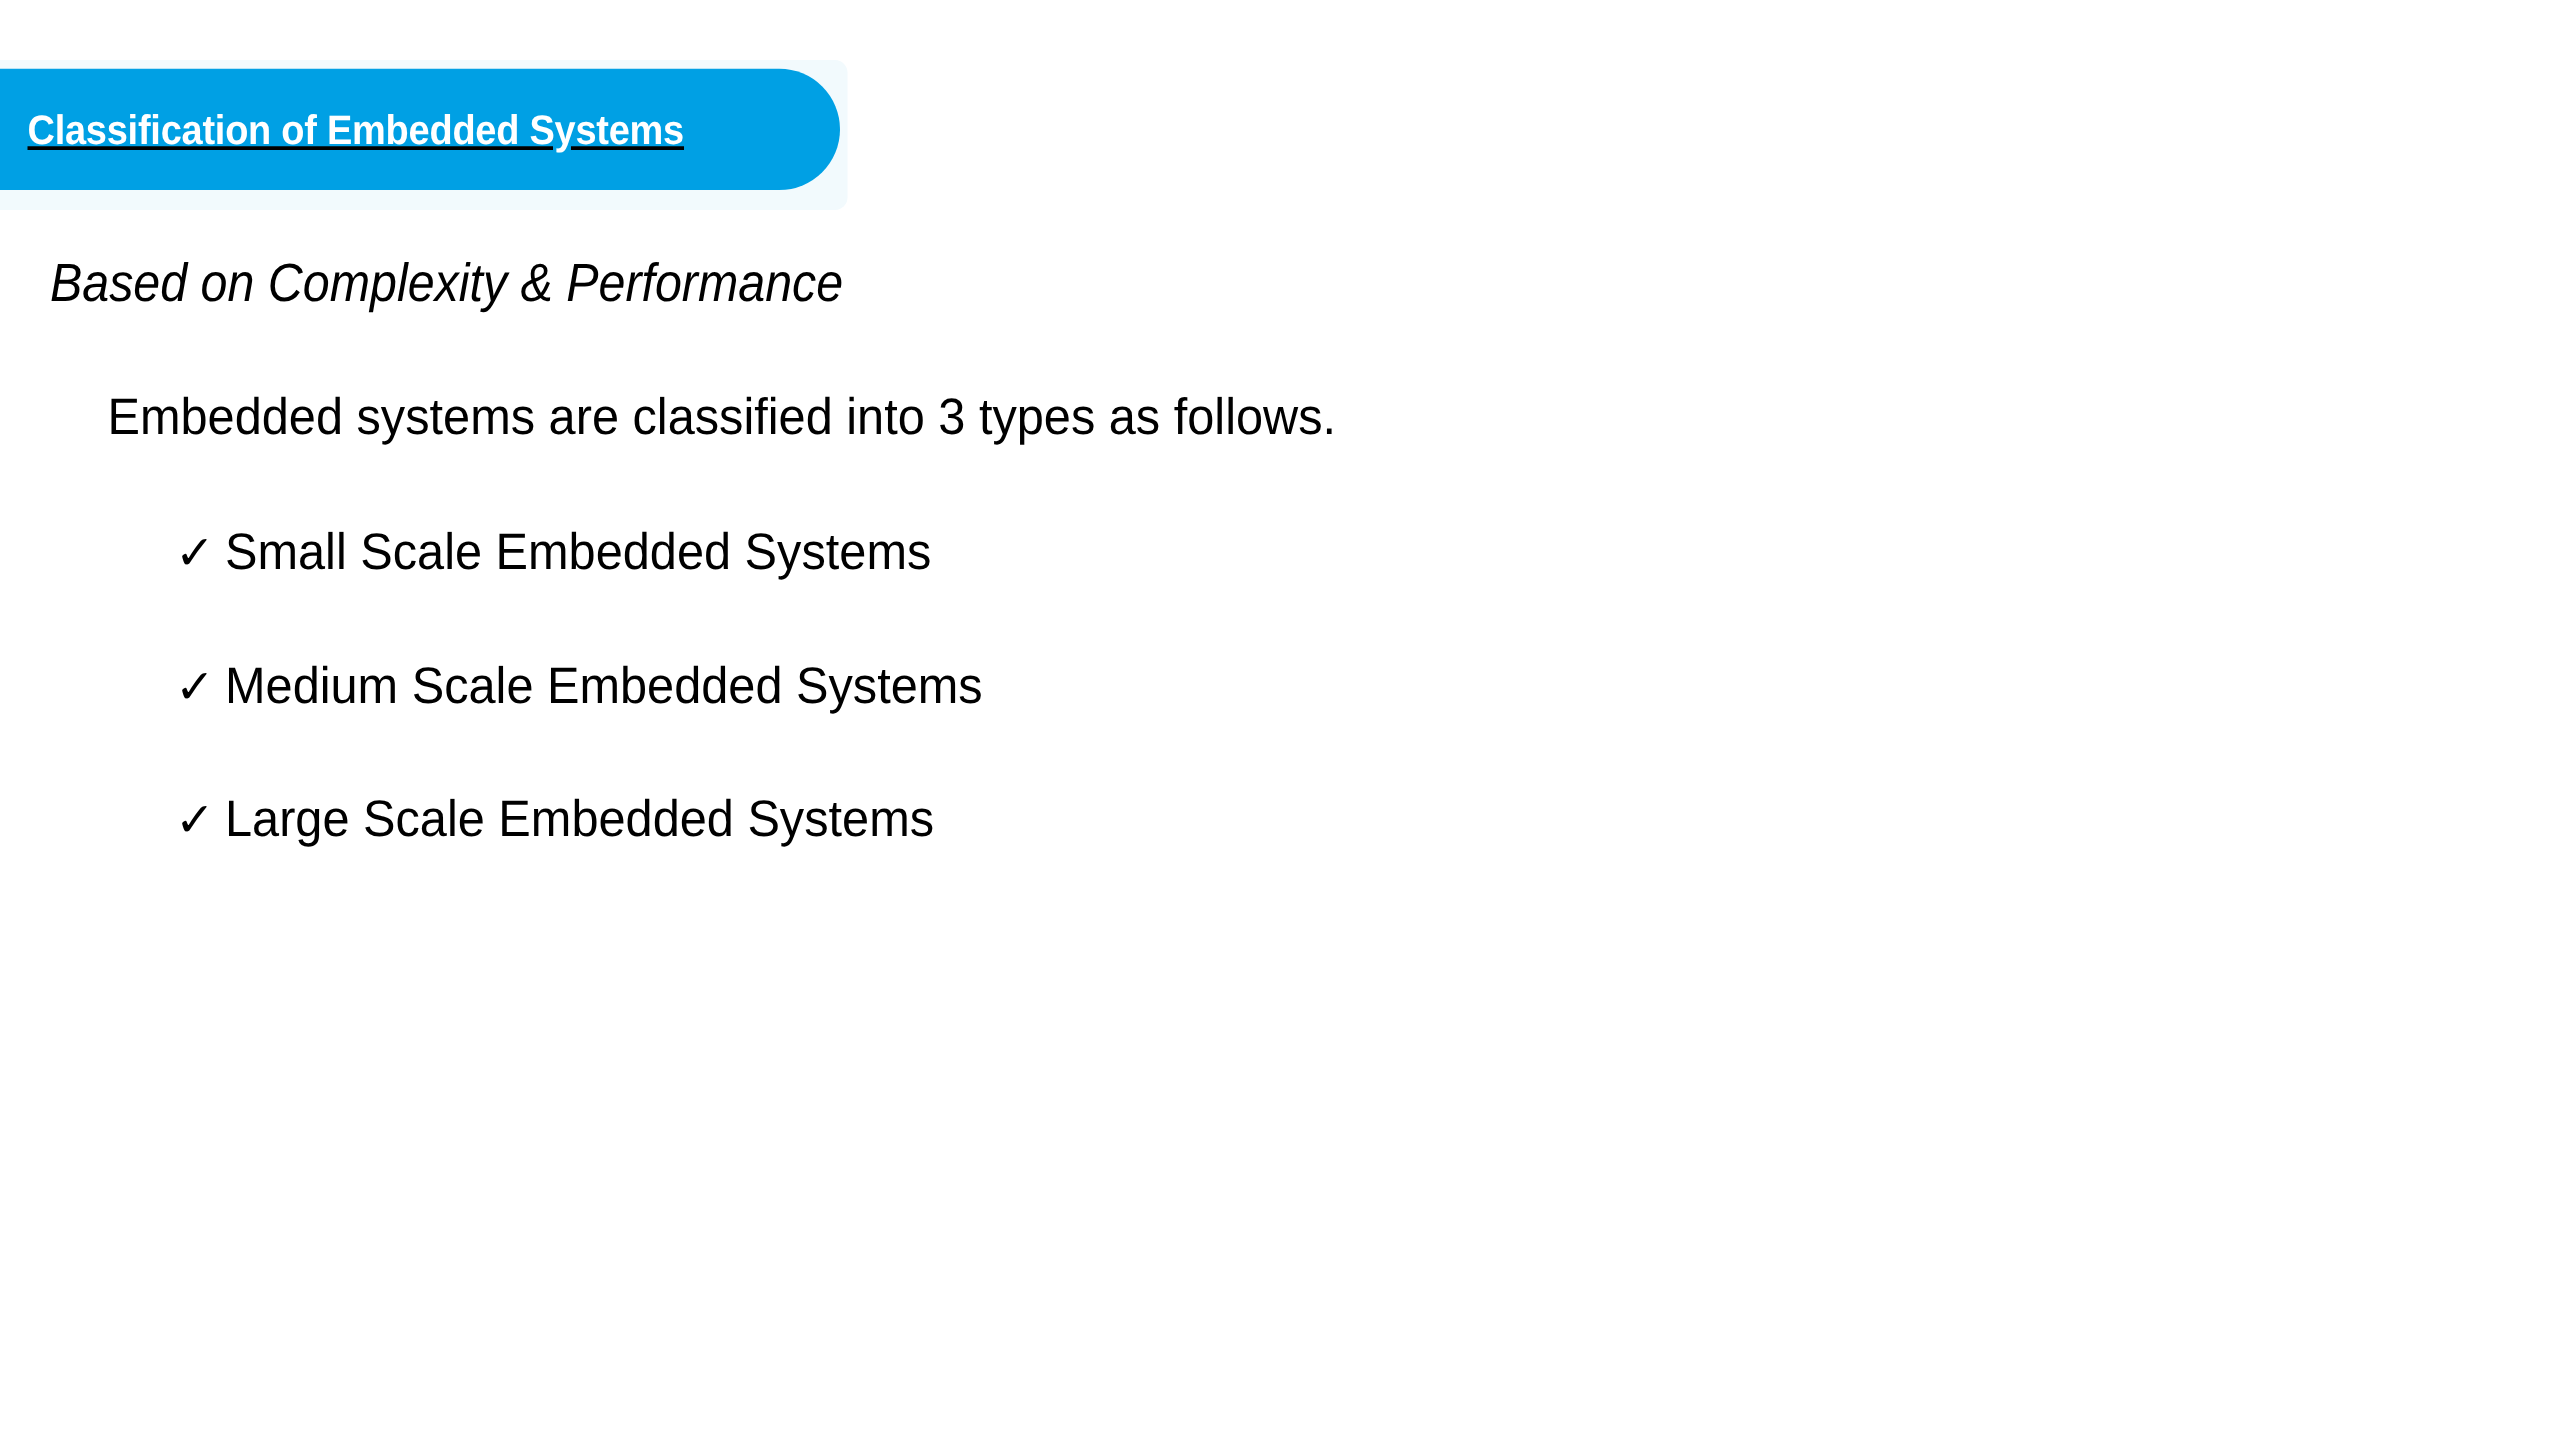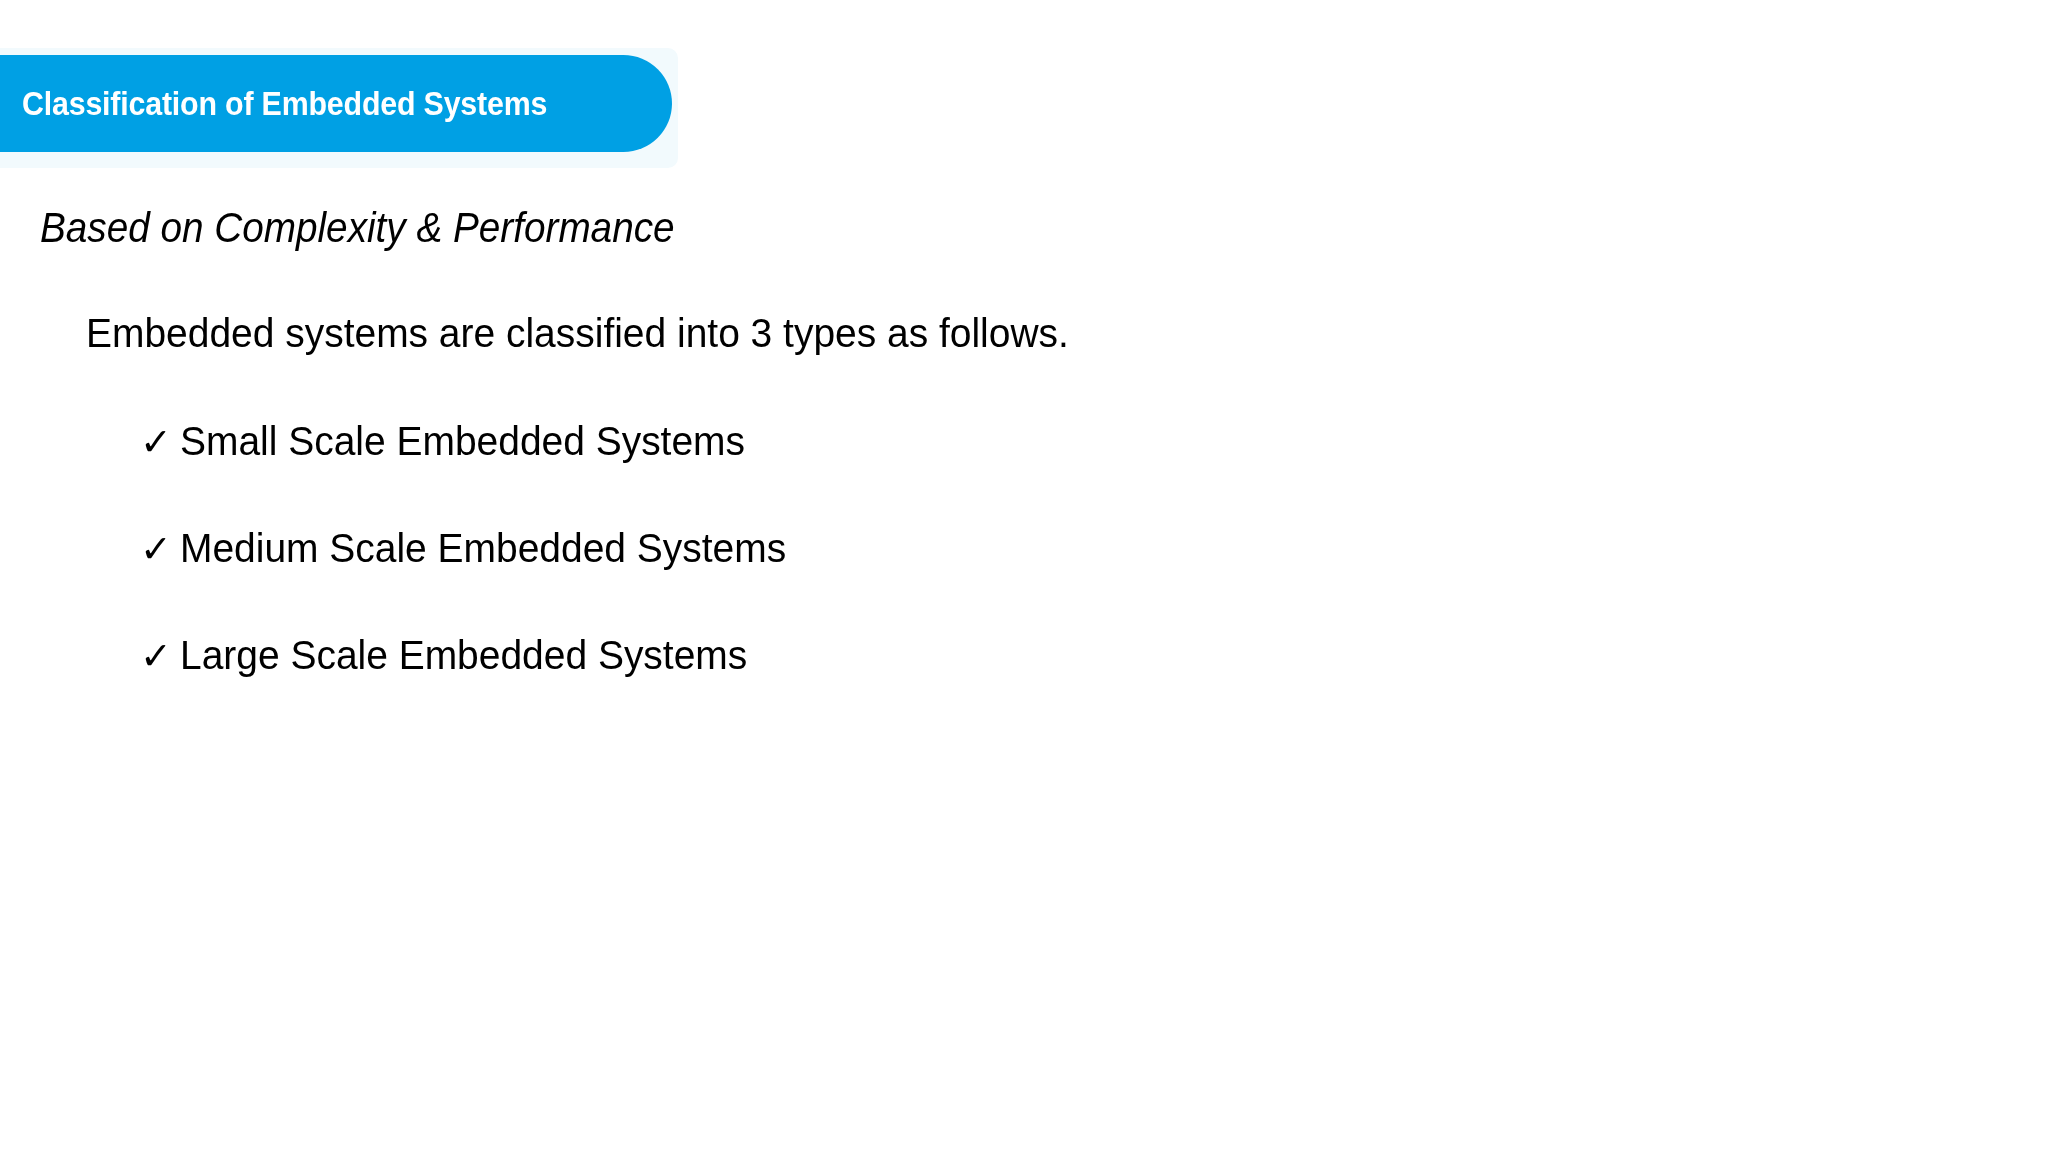--- a/index.html
+++ b/index.html
@@ -27,20 +27,21 @@
     position: absolute;
     left: 0px;
     top: 55px;
     width: 672px;
     height: 97px;
     background: #00a0e4;
     border-top-right-radius: 56px;
     border-bottom-right-radius: 56px;
     display: flex;
     align-items: center;
+    text-decoration: underline;
   }
   
   #title-banner-shadow {
     position: absolute;
     left: 0px;
     top: 48px;
     width: 678px;
     height: 120px;
     background: #f2fafd;
     border-top-right-radius: 10px;

